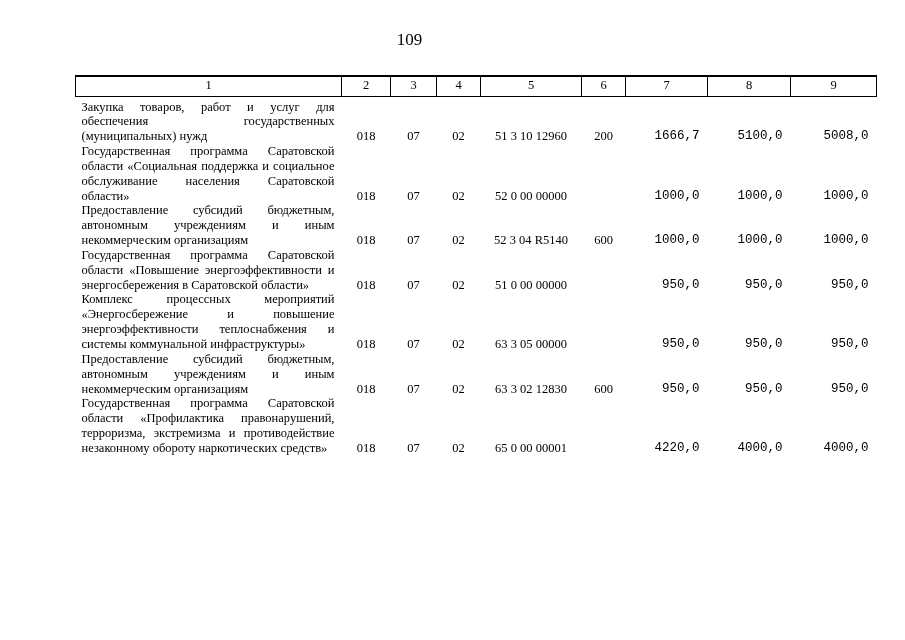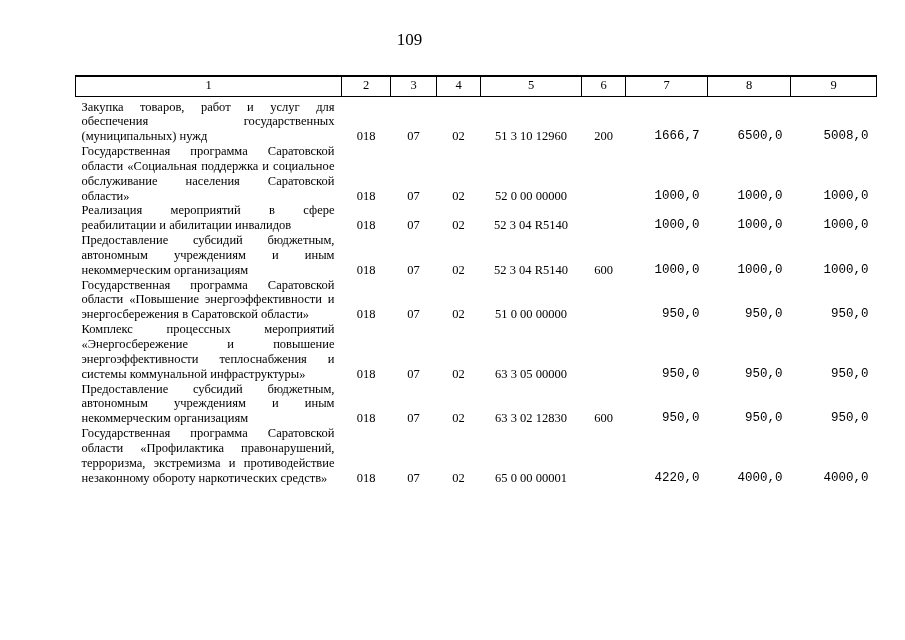--- a/index.html
+++ b/index.html
@@ -94,40 +94,29 @@
   </thead>
   <tbody id="table-body">
       <tr>
         <td class="c1">Закупка товаров, работ и услуг для обеспечения государственных (муниципальных) нужд</td>
         <td class="c2">018</td>
         <td class="c3">07</td>
         <td class="c4">02</td>
         <td class="c5">51 3 10 12960</td>
         <td class="c6">200</td>
         <td class="c7">1666,7</td>
-        <td class="c8">6500,0</td>
+        <td class="c8">5100,0</td>
         <td class="c9">5008,0</td>
       </tr>
       <tr>
         <td class="c1">Государственная программа Саратовской области «Социальная поддержка и социальное обслуживание населения Саратовской области»</td>
         <td class="c2">018</td>
         <td class="c3">07</td>
         <td class="c4">02</td>
         <td class="c5">52 0 00 00000</td>
-        <td class="c6"></td>
-        <td class="c7">1000,0</td>
-        <td class="c8">1000,0</td>
-        <td class="c9">1000,0</td>
-      </tr>
-      <tr>
-        <td class="c1">Реализация мероприятий в сфере реабилитации и абилитации инвалидов</td>
-        <td class="c2">018</td>
-        <td class="c3">07</td>
-        <td class="c4">02</td>
-        <td class="c5">52 3 04 R5140</td>
         <td class="c6"></td>
         <td class="c7">1000,0</td>
         <td class="c8">1000,0</td>
         <td class="c9">1000,0</td>
       </tr>
       <tr>
         <td class="c1">Предоставление субсидий бюджетным, автономным учреждениям и иным некоммерческим организациям</td>
         <td class="c2">018</td>
         <td class="c3">07</td>
         <td class="c4">02</td>

